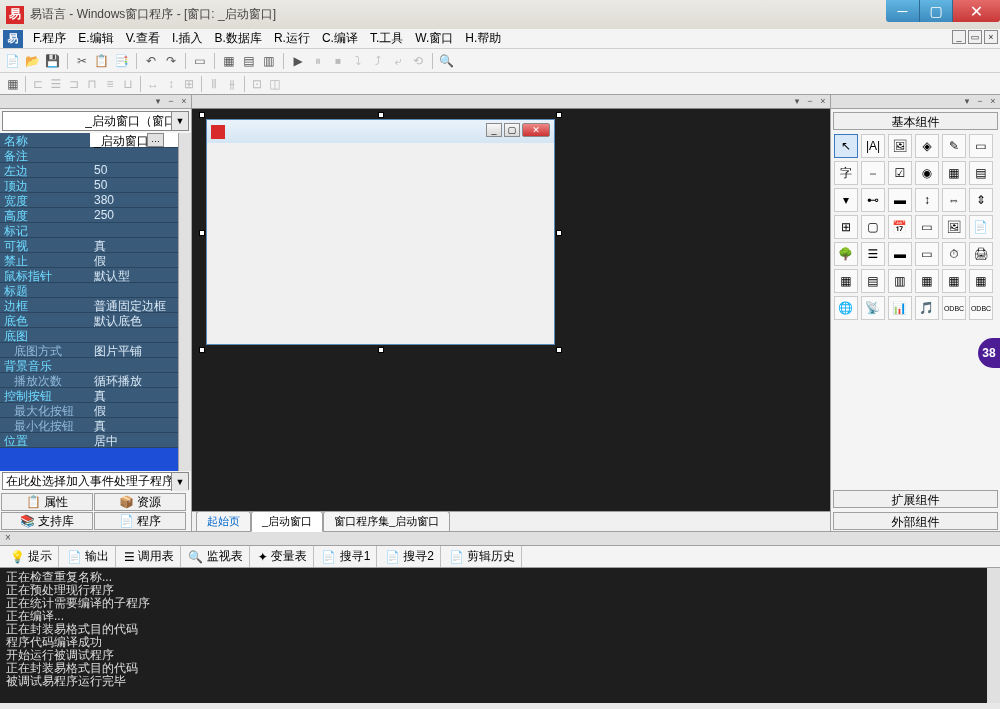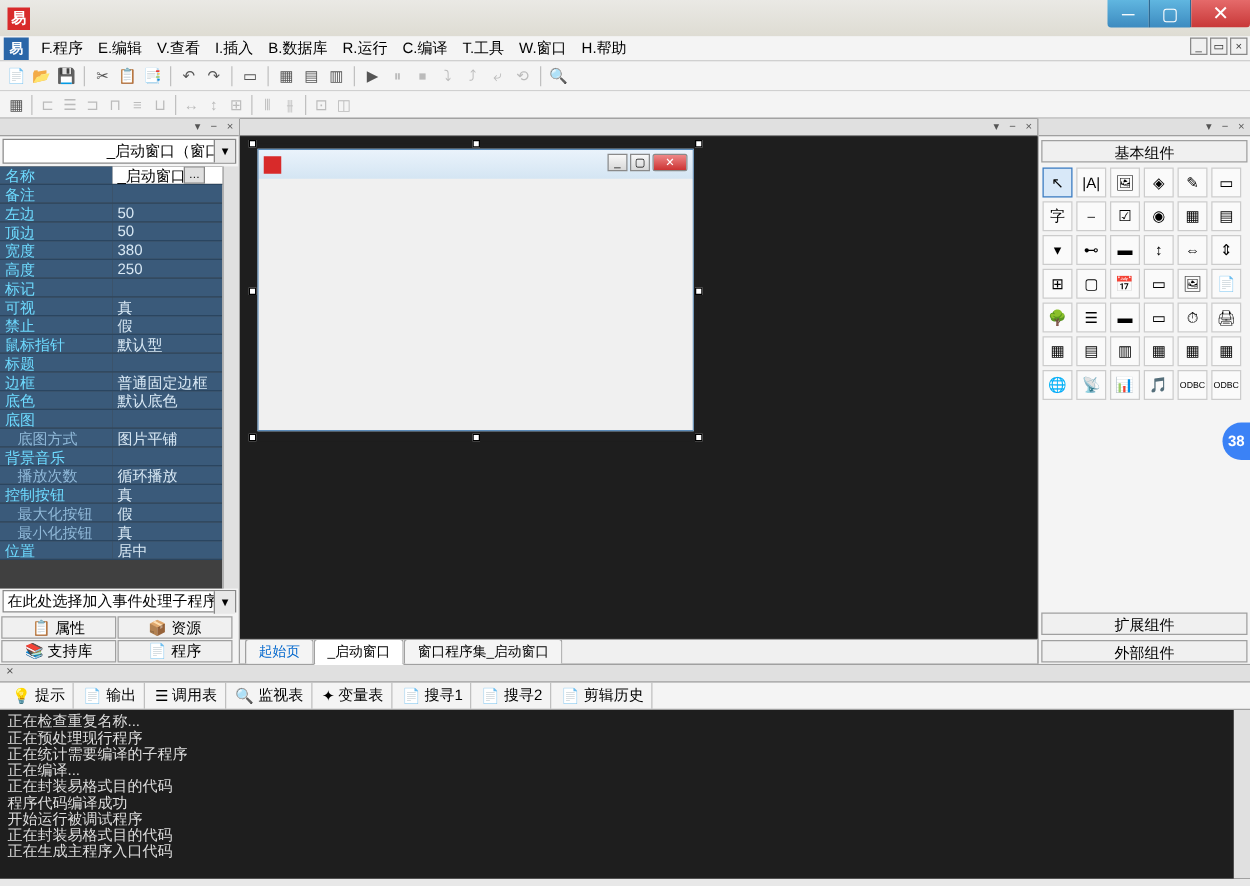--- a/index.html
+++ b/index.html
@@ -33,21 +33,21 @@
 
 
 .main { display: flex; height: 436px; }
 
 
 .left-panel { width: 192px; background: #f4f4f4; border-right: 1px solid #a0a0a0; display: flex; flex-direction: column; }
 .panel-header { height: 14px; background: #e0e0e0; border-bottom: 1px solid #a0a0a0; display: flex; justify-content: flex-end; gap: 1px; padding-right: 1px; }
 .panel-header span { width: 12px; height: 12px; font-size: 9px; color: #555; display: inline-flex; align-items: center; justify-content: center; cursor: default; }
 .combo { margin: 2px; height: 20px; border: 1px solid #888; background: #fff; display: flex; align-items: center; padding-left: 3px; position: relative; justify-content: flex-end; }
 .combo-arrow { position: absolute; right: 0; top: 0; width: 17px; height: 18px; background: #e8e8e8; border-left: 1px solid #888; display: flex; align-items: center; justify-content: center; font-size: 9px; }
-.prop-grid { flex: 1; overflow-y: auto; background: #404040; }
+.prop-grid { flex: 1; overflow-y: auto; background: #1d4ed8; }
 .prop-row { display: flex; height: 15px; border-bottom: 1px solid #2a4560; }
 .prop-name { width: 90px; padding-left: 4px; color: #6edbff; background: #3a5a7a; }
 .prop-name.indent { padding-left: 14px; color: #8fb8d8; }
 .prop-val { flex: 1; padding-left: 4px; color: #d8e8f4; background: #3a5a7a; }
 .prop-row.sel .prop-val { background: #fff; color: #000; }
 .prop-row.sel .prop-name { color: #6edbff; }
 .prop-dots { position: absolute; right: 14px; width: 17px; height: 14px; background: #e0e0e0; border: 1px solid #888; text-align: center; font-size: 9px; }
 .scroll-v { width: 13px; background: #e0e0e0; border-left: 1px solid #a0a0a0; }
 .event-combo { margin: 1px 2px 2px 2px; height: 18px; border: 1px solid #888; background: #fff; display: flex; align-items: center; padding-left: 3px; position: relative; font-size: 11px; }
 .left-buttons { display: flex; flex-wrap: wrap; padding: 1px; gap: 1px; }
@@ -87,27 +87,28 @@
 .bp-header { height: 14px; background: #e0e0e0; display: flex; padding-left: 2px; gap: 1px; border-bottom: 1px solid #a0a0a0; }
 .bp-header span { width: 12px; font-size: 10px; color: #555; text-align: center; }
 .bp-tabs { height: 22px; display: flex; align-items: center; border-bottom: 1px solid #a0a0a0; padding-left: 4px; gap: 2px; }
 .bp-tab { display: flex; align-items: center; gap: 3px; padding: 2px 6px; border-right: 1px solid #c0c0c0; cursor: default; }
 .bp-tab .tic { font-size: 12px; }
 .output-area { height: 135px; background: #1e1e1e; color: #ddd; padding: 3px 6px; font-size: 11px; line-height: 13px; overflow-y: auto; position: relative; }
 .output-area .line { white-space: pre; }
 .out-scroll { position: absolute; right: 0; top: 0; bottom: 0; width: 13px; background: #e0e0e0; }
 
 
-.round-badge { position: absolute; right: 0; top: 338px; width: 22px; height: 30px; background: #3b82f6; border-radius: 15px 0 0 15px; color: #fff; display: flex; align-items: center; justify-content: center; font-size: 12px; font-weight: bold; }
+.round-badge { position: absolute; right: 0; top: 338px; width: 22px; height: 30px; background: #4c1d95; border-radius: 15px 0 0 15px; color: #fff; display: flex; align-items: center; justify-content: center; font-size: 12px; font-weight: bold; }
 </style>
 </head>
 <body>
 
 <div class="titlebar">
   <span class="logo">易</span>
+  <span class="title-text">易语言 - Windows窗口程序 - [窗口: _启动窗口]</span>
   <div class="win-controls">
     <div class="win-btn win-min">─</div>
     <div class="win-btn win-max">▢</div>
     <div class="win-btn win-close">✕</div>
   </div>
 </div>
 
 <div class="menubar">
   <span class="mlogo">易</span>
   <span class="mitem">F.程序</span>
@@ -436,18 +437,18 @@
   </div>
   <div class="output-area" id="output-area">
     <div class="line">正在检查重复名称...</div>
       <div class="line">正在预处理现行程序</div>
       <div class="line">正在统计需要编译的子程序</div>
       <div class="line">正在编译...</div>
       <div class="line">正在封装易格式目的代码</div>
       <div class="line">程序代码编译成功</div>
       <div class="line">开始运行被调试程序</div>
       <div class="line">正在封装易格式目的代码</div>
-      <div class="line">正在生成主程序入口代码</div>
+      <div class="line">被调试易程序运行完毕</div>
       <div class="out-scroll"></div>
   </div>
 </div>
 
 <div class="round-badge">38</div>
 
 </body></html>

